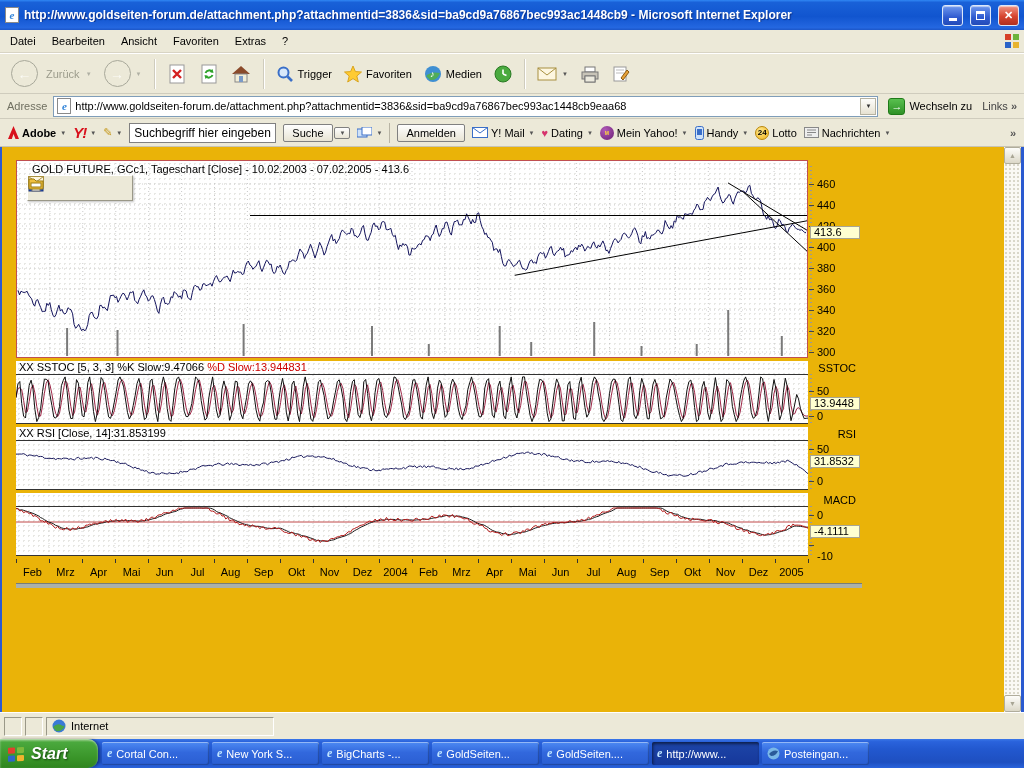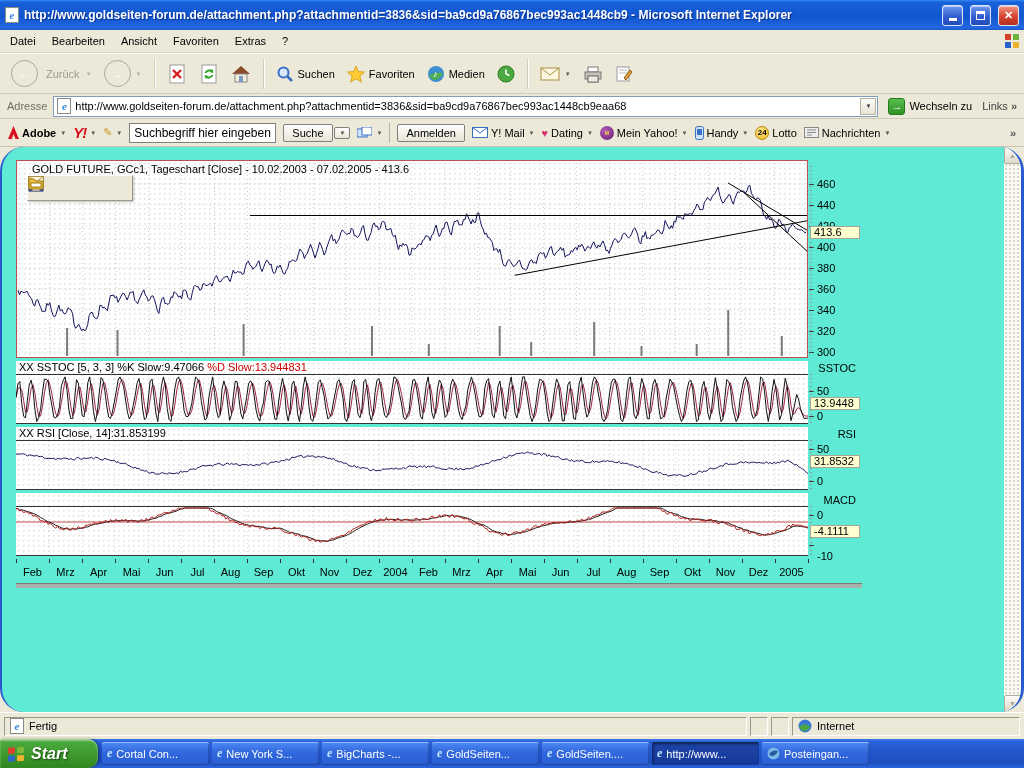--- a/index.html
+++ b/index.html
@@ -62,22 +62,22 @@
     font:12px "Liberation Sans",sans-serif;flex:0 0 auto;}
   .ybtn{border:1px solid #808080;background:linear-gradient(#fefefe,#e8e4d4);padding:2px 8px;
     border-radius:2px;display:flex;align-items:center;flex:0 0 auto;}
   .ybtn.narrow{padding:2px 4px;margin-left:-6px;}
   .ysep{width:1px;height:20px;background:#b8b4a4;flex:0 0 auto;}
   .lotto24{width:14px;height:14px;border-radius:50%;background:radial-gradient(circle at 35% 30%,#ffe788,#f0b41f);
     border:1px solid #b8860b;font-size:8px;font-weight:bold;display:flex;align-items:center;justify-content:center;}
   .meinball{width:14px;height:14px;border-radius:50%;background:radial-gradient(circle at 35% 30%,#b05ab8,#6b1f74);
     color:#ffd83a;font-size:5px;font-weight:bold;display:flex;align-items:center;justify-content:center;}
   
-  .content{position:relative;height:565px;background:#5eead4;overflow:hidden;
-    border-left:2px solid #2a5ad0;border-right:3px solid #2a5ad0;border-radius:24px;}
+  .content{position:relative;height:565px;background:#eab308;overflow:hidden;
+    border-left:2px solid #2a5ad0;border-right:3px solid #2a5ad0;}
   .chartwrap{position:absolute;left:14px;top:13px;width:846px;height:430px;}
   .panelbg{background-color:#fff;background-image:radial-gradient(#e7e7e3 1px,transparent 1px);
     background-size:5px 5px;}
   .pricepanel{position:absolute;left:0;top:0;width:792px;height:198px;border:1px solid #c05050;}
   .pricepanel svg{position:absolute;left:0;top:0;}
   .ptitle{position:absolute;left:15px;top:2px;white-space:nowrap;}
   .ctb{position:absolute;left:10px;top:14px;width:106px;height:26px;background:#ece9d8;
     border:1px solid;border-color:#fff #9a9888 #9a9888 #fff;box-shadow:1px 1px 2px rgba(0,0,0,.25);
     display:flex;align-items:center;gap:3px;padding:0 4px;}
   .ctbtn{width:21px;height:20px;display:flex;align-items:center;justify-content:center;}
@@ -198,21 +198,21 @@
           <rect x="4" y="9" width="12" height="8" fill="#f2eed8" stroke="#888"></rect>
           <rect x="8" y="11" width="4" height="6" fill="#7a9ac8"></rect>
         </svg>
     </span>
     <span class="tsep"></span>
     <span class="tbtn">
       <svg width="18" height="18">
           <circle cx="7.5" cy="7.5" r="5" fill="#d8e8fa" stroke="#3a6fc8" stroke-width="2"></circle>
           <line x1="11.5" y1="11.5" x2="16" y2="16" stroke="#3a6fc8" stroke-width="2.6"></line>
         </svg>
-      <span>Suchen</span>
+      <span>Trigger</span>
     </span>
     <span class="tbtn">
       <svg width="18" height="18">
           <polygon points="9,1 11.4,6.6 17.5,7 12.8,11 14.3,17 9,13.6 3.7,17 5.2,11 0.5,7 6.6,6.6" fill="#ffcb32" stroke="#d9a520"></polygon>
         </svg>
       <span>Favoriten</span>
     </span>
     <span class="tbtn">
       <svg width="18" height="18">
           <circle cx="9" cy="9" r="8" fill="#3f8fd2"></circle>
@@ -635,24 +635,20 @@
         </div>
     </div>
 
     <div class="vscroll">
       <span class="sbtn" style="top:0;">▲</span>
       <span class="sbtn" style="bottom:0;">▼</span>
     </div>
   </div>
 
   <div class="statusbar">
-    <span class="spane main">
-      <span class="ieico"></span>
-      <span>Fertig</span>
-    </span>
     <span class="spane mini"></span>
     <span class="spane mini"></span>
     <span class="spane zone">
       <svg width="14" height="14">
           <circle cx="7" cy="7" r="6.5" fill="#3a7ad6"></circle>
           <path d="M1 8 Q5 4 9 6 Q12 8 13 6 Q11 13 4 12 Z" fill="#49a546"></path>
         </svg>
       <span>Internet</span>
     </span>
   </div>

